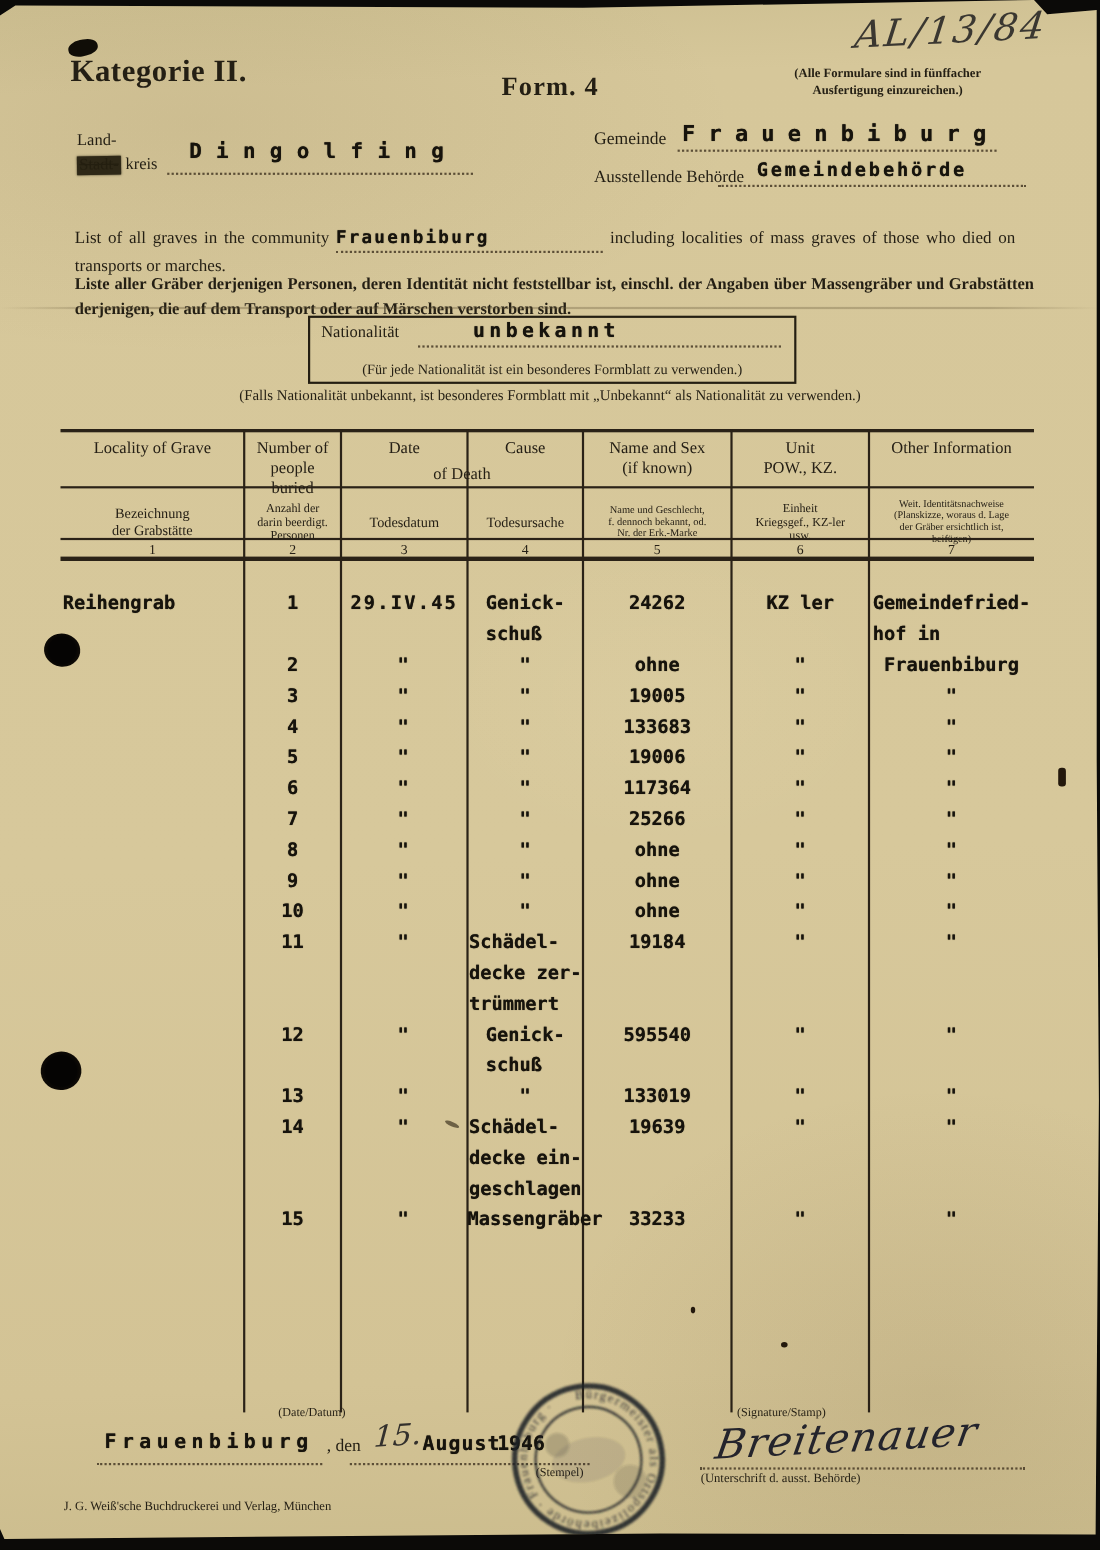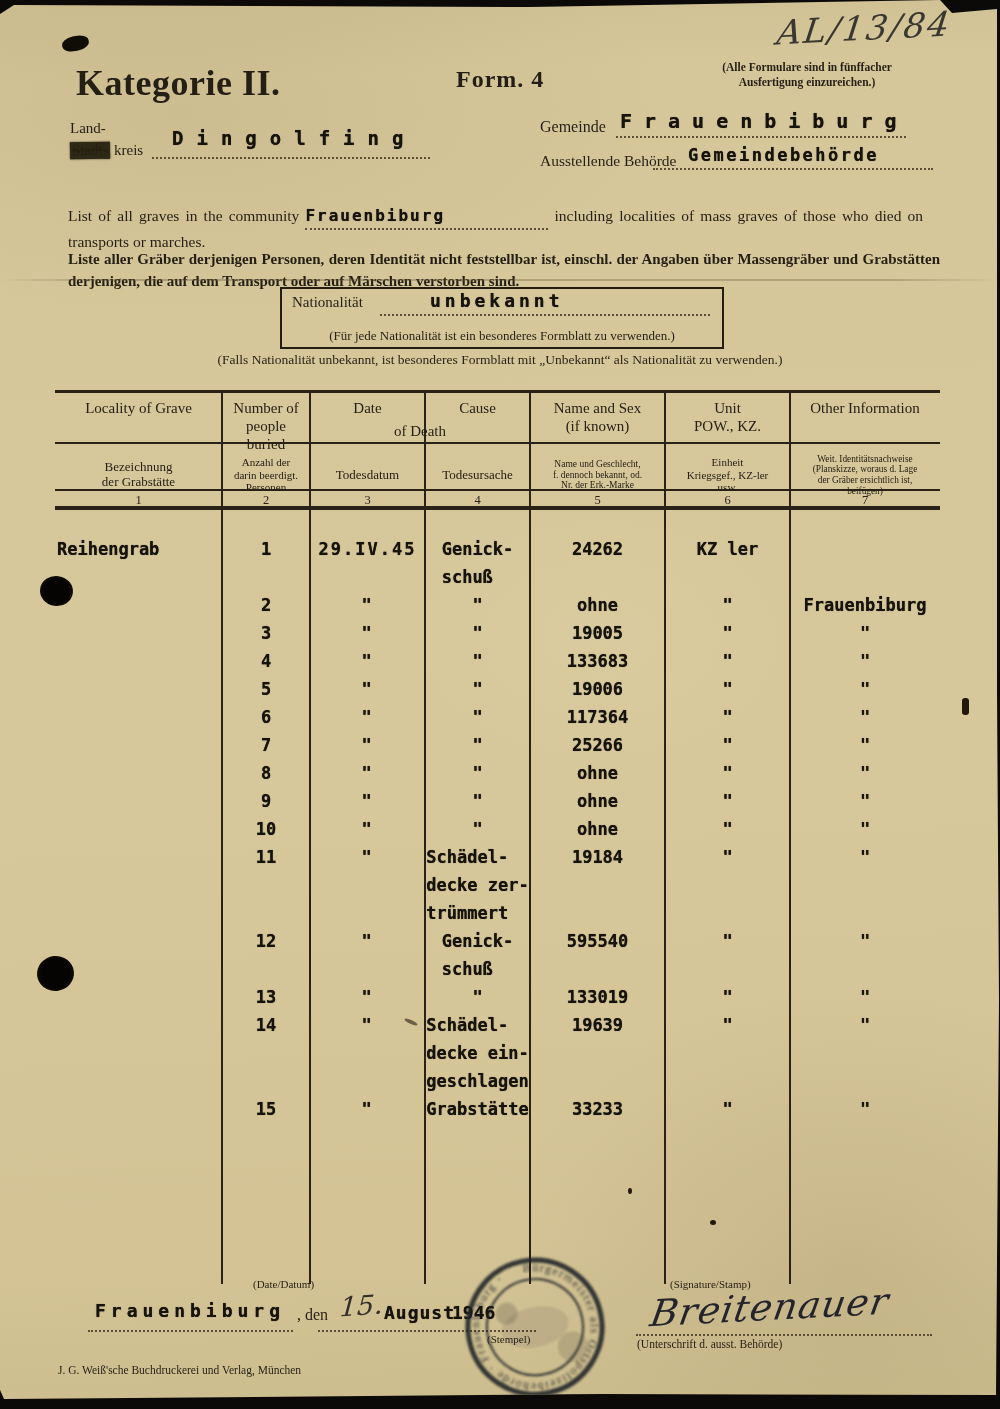--- a/index.html
+++ b/index.html
@@ -16,21 +16,21 @@
   .abs{position:absolute;}
   .tw{font-family:"DejaVu Sans Mono","Liberation Mono",monospace;font-weight:bold;color:#16130c;
       text-shadow:0 0 0.7px rgba(14,11,5,.85);white-space:pre-line;}
   .hand{font-family:"DejaVu Serif",serif;font-style:italic;color:#33302c;}
   .dots{border-bottom:2px dotted rgba(70,58,38,.85);height:1px;}
   .crease{left:0;right:0;top:279px;height:2px;background:linear-gradient(90deg,rgba(96,82,52,.0),rgba(96,82,52,.35) 10%,rgba(96,82,52,.3) 90%,rgba(96,82,52,0));}
 
   
   .archive-note{left:778px;top:8px;font-size:34px;transform:skewX(-10deg) rotate(-3deg);letter-spacing:2px;color:#3a3731;}
   .blob-tl{left:62px;top:36px;width:27px;height:15px;background:#100d07;border-radius:45%;transform:rotate(-12deg);}
-  .category{left:64px;top:50px;margin:12px;font-size:36px;font-weight:bold;letter-spacing:.5px;}
+  .category{left:64px;top:50px;margin:0;font-size:28px;font-weight:bold;letter-spacing:.5px;}
   .form-no{left:456px;top:66px;font-size:24px;font-weight:bold;letter-spacing:1px;}
   .copies-note{left:676px;top:60px;width:262px;font-size:11.5px;font-weight:bold;text-align:center;white-space:pre-line;line-height:1.3;}
 
   
   .land-label{left:70px;top:120px;font-size:15px;}
   .stadt-label{left:70px;top:142px;font-size:15px;background:#2e2817;color:#241f10;text-decoration:line-through;padding:0 2px;transform:rotate(-1deg);box-shadow:0 0 2px #2e2817;}
   .kreis-label{left:114px;top:142px;font-size:15px;}
   .kreis-dots{left:152px;top:156px;width:278px;}
   .kreis-value{left:172px;top:127px;font-size:19px;letter-spacing:13px;}
   .gemeinde-label{left:540px;top:118px;font-size:16px;}
@@ -202,20 +202,22 @@
 
       <div class="tbody">
   <div class="trow">
     <div class="td c1 tw"><span class="cellv">Reihengrab</span></div>
     <div class="td c2 tw"><span class="cellv">1</span></div>
     <div class="td c3 tw"><span class="cellv">29.IV.45</span></div>
     <div class="td c4 tw"><span class="cellv">Genick-
 schuß</span></div>
     <div class="td c5 tw"><span class="cellv">24262</span></div>
     <div class="td c6 tw"><span class="cellv">KZ ler</span></div>
+    <div class="td c7 tw"><span class="cellv">Gemeindefried-
+hof in</span></div>
   </div>
 
   <div class="trow">
     <div class="td c1 tw"><span class="cellv"></span></div>
     <div class="td c2 tw"><span class="cellv">2</span></div>
     <div class="td c3 tw"><span class="cellv">"</span></div>
     <div class="td c4 tw"><span class="cellv">"</span></div>
     <div class="td c5 tw"><span class="cellv">ohne</span></div>
     <div class="td c6 tw"><span class="cellv">"</span></div>
     <div class="td c7 tw"><span class="cellv">Frauenbiburg</span></div>
@@ -343,21 +345,21 @@
 geschlagen</span></div>
     <div class="td c5 tw"><span class="cellv">19639</span></div>
     <div class="td c6 tw"><span class="cellv">"</span></div>
     <div class="td c7 tw"><span class="cellv">"</span></div>
   </div>
 
   <div class="trow">
     <div class="td c1 tw"><span class="cellv"></span></div>
     <div class="td c2 tw"><span class="cellv">15</span></div>
     <div class="td c3 tw"><span class="cellv">"</span></div>
-    <div class="td c4 tw"><span class="cellv">Grabstätte</span></div>
+    <div class="td c4 tw"><span class="cellv">Massengräber</span></div>
     <div class="td c5 tw"><span class="cellv">33233</span></div>
     <div class="td c6 tw"><span class="cellv">"</span></div>
     <div class="td c7 tw"><span class="cellv">"</span></div>
   </div>
 </div>
     </div>
 
     <div class="abs date-label">(Date/Datum)</div>
     <span class="abs tw f-place">Frauenbiburg</span>
     <span class="abs f-den">, den</span>

